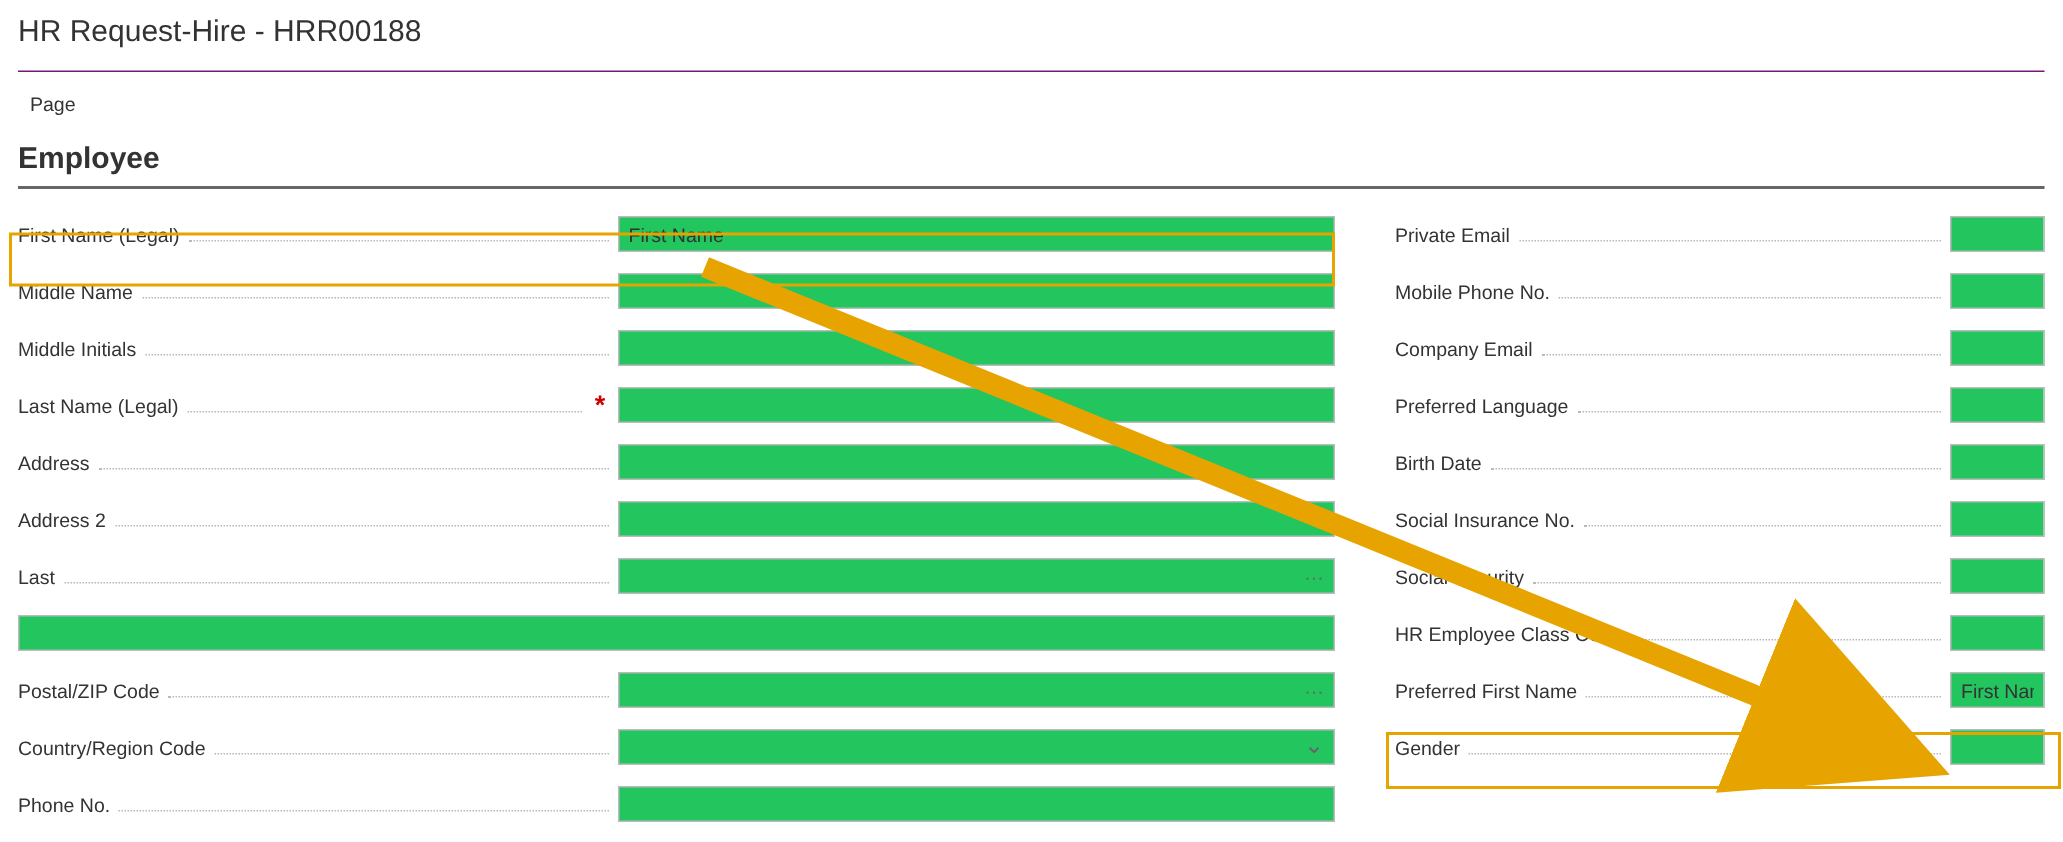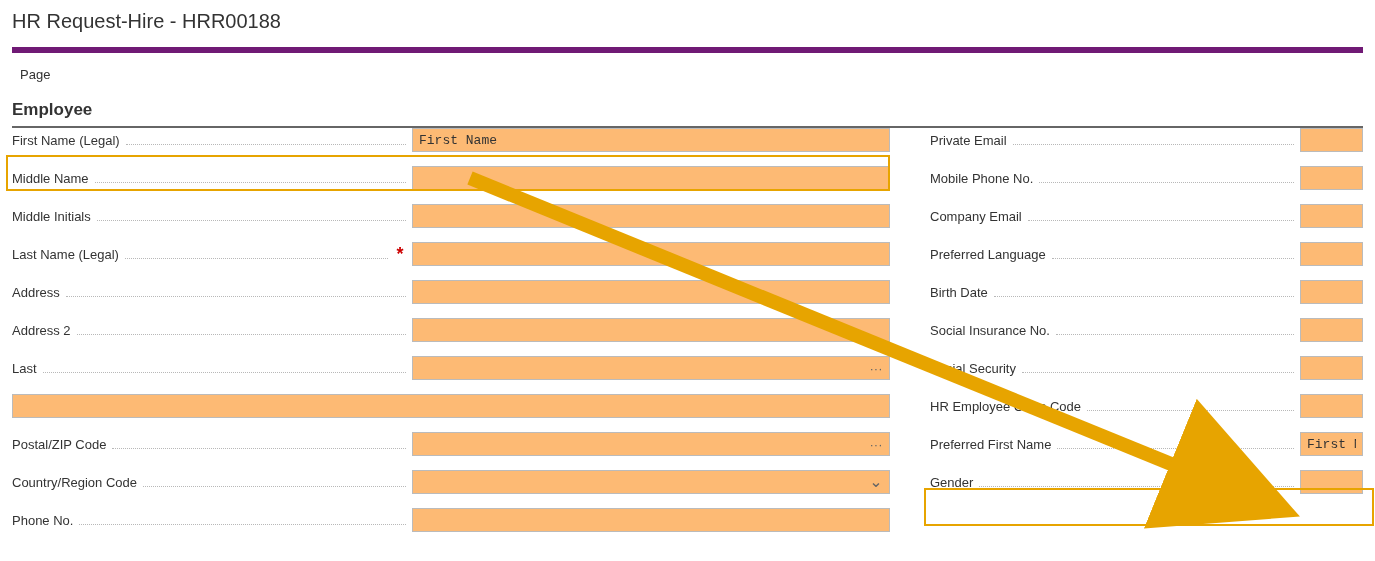--- a/index.html
+++ b/index.html
@@ -12,31 +12,32 @@
     padding: 0 12px;
     position: relative;
   }
   .page-title {
     font-size: 20px;
     font-weight: 400;
     color: #333;
     padding: 10px 0 14px 0;
   }
   .top-divider {
-    border-top: 6px solid #701a75;
+    border-top: 1px solid #701a75;
     padding: 14px 8px;
     font-size: 13px;
     color: #333;
   }
   .section-header {
-    font-size: 17px;
+    font-size: 20px;
     font-weight: 600;
     color: #333;
     border-bottom: 2px solid #666;
     padding-bottom: 6px;
+    margin-bottom: 18px;
     margin-top: 4px;
   }
   .form-grid {
     display: flex;
     gap: 40px;
   }
   .col { display: flex; flex-direction: column; gap: 14px; }
   .col-left { flex: 0 0 878px; }
   .col-right { flex: 1; }
   .row {
@@ -72,26 +73,26 @@
   }
   .input-wrap {
     position: relative;
     flex: 1;
     height: 24px;
   }
   .field-input {
     width: 100%;
     height: 24px;
     border: 1px solid #bbb;
-    font-family: Liberation Mono, monospace;
+    font-family: Liberation Sans, sans-serif;
     font-size: 13px;
     padding: 0 6px;
     color: #333;
     outline: none;
-    background: #fdba74;
+    background: #22c55e;
   }
   .field-input.with-icon { padding-right: 26px; }
   .input-icon {
     position: absolute;
     right: 4px;
     top: 0;
     height: 24px;
     width: 20px;
     display: flex;
     align-items: center;

